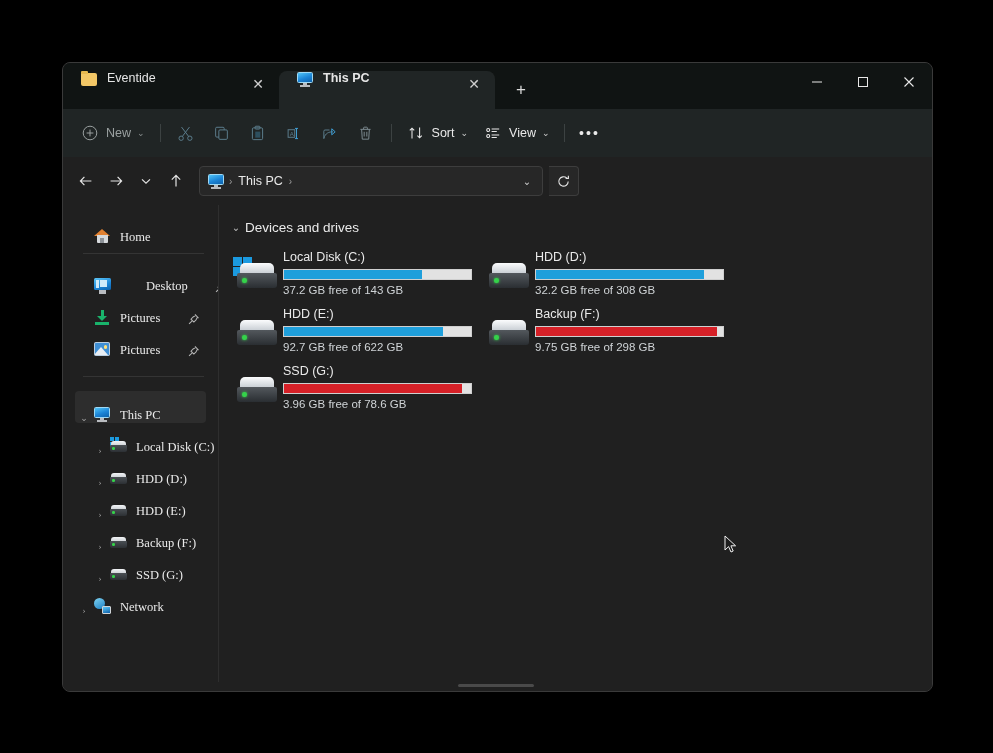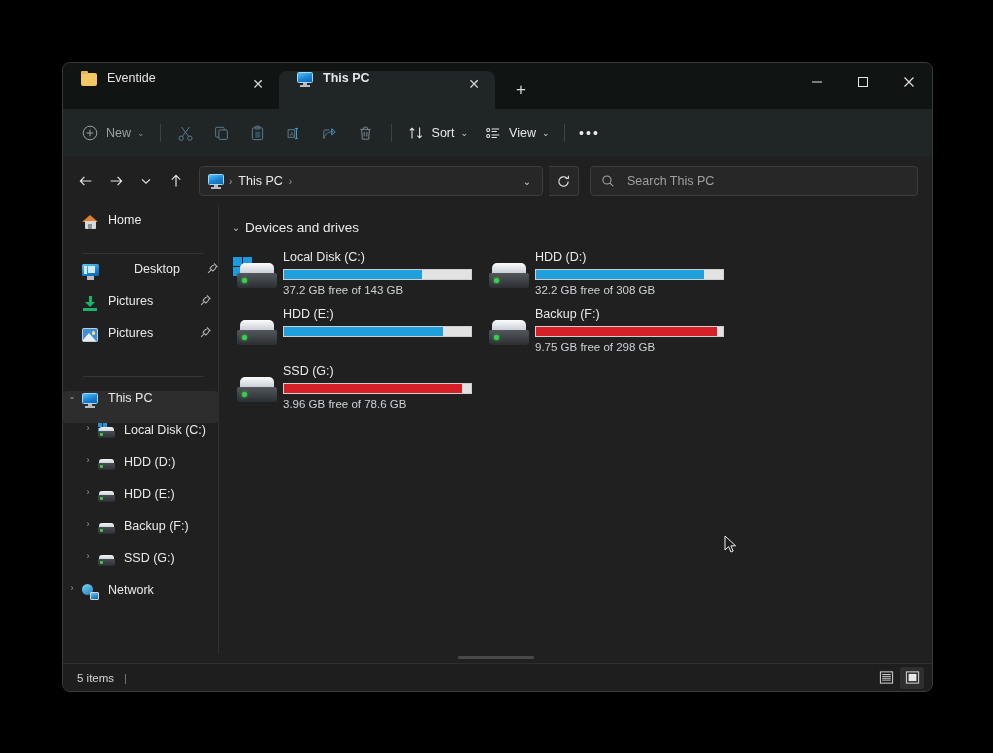--- a/index.html
+++ b/index.html
@@ -278,27 +278,28 @@
     background: #202020;
     border-right: 1px solid #2e2e2e;
     padding-top: 8px;
     box-sizing: border-box;
     overflow: hidden;
     position: relative;
   }
   .nav-item {
     height: 32px;
     display: flex;
-    align-items: flex-start;
-    margin: 0 0;
+    align-items: flex-end;
+    margin: 0 12px;
     padding-right: 6px;
     border-radius: 4px;
     color: #eaeaea;
     font-size: 12.5px;
     position: relative;
+    font-family: Liberation Serif, serif;
   }
   .nav-item.selected { background: #2d2d2d; }
   .nav-chev {
     width: 18px;
     flex: none;
     display: flex; align-items: center; justify-content: center;
     color: #a5a5a5;
     font-size: 9px;
   }
   .nav-ic {
@@ -774,29 +775,20 @@
       <span class="addr-chev">⌄</span>
     </div>
 
     <div class="refresh-btn">
       <svg width="15" height="15" viewBox="0 0 16 16" stroke="currentColor" stroke-width="1.2" fill="none">
         <path d="M13 8 a5 5 0 1 1 -1.6 -3.7"></path>
         <path d="M13.2 1.8 V4.7 H10.3"></path>
       </svg>
     </div>
 
-    <div class="searchbox">
-      <span class="search-ic">
-        <svg width="14" height="14" viewBox="0 0 16 16" stroke="currentColor" stroke-width="1.2" fill="none">
-          <circle cx="6.8" cy="6.8" r="4.6"></circle>
-            <path d="M10.3 10.3 L14 14"></path>
-        </svg>
-      </span>
-      <span class="search-placeholder">Search This PC</span>
-    </div>
   </div>
 
   <div class="body">
 
     <div class="sidebar">
 
       <div class="nav-item" style="padding-left:18px;">
         <span class="nav-ic">
           <span class="home-ic">
               <span class="roof"></span>
@@ -1010,20 +1002,21 @@
                 <span class="top"></span>
                 <span class="bot"></span>
                 <span class="led"></span>
               </span>
           </div>
           <div class="tile-body">
             <div class="tile-title">HDD (E:)</div>
             <div class="gauge">
               <div class="gauge-fill" style="width:85%;background:#1f9fdb;"></div>
             </div>
+            <div class="tile-sub">92.7 GB free of 622 GB</div>
           </div>
         </div>
 
         <div class="tile">
           <div class="tile-icon">
             <span class="drive-ic-lg">
                 <span class="top"></span>
                 <span class="bot"></span>
                 <span class="led"></span>
               </span>
@@ -1061,33 +1054,14 @@
           <path d="M1 1 L1 15 L4.6 11.6 L7 17 L9.2 16 L6.9 10.8 L11.6 10.8 Z" fill="#1d1d1d" stroke="#f0f0f0" stroke-width="1"></path>
         </svg>
       </div>
     </div>
   </div>
 
   <div class="hscroll-area">
     <div class="hscroll-thumb"></div>
   </div>
 
-  <div class="statusbar">
-    <span class="status-text">5 items</span>
-    <span class="status-sep">|</span>
-    <span class="status-spacer"></span>
-    <span class="viewtoggle">
-      <span class="vt-btn">
-        <svg width="15" height="15" viewBox="0 0 16 16">
-          <rect x="1.5" y="2" width="13" height="12" fill="none" stroke="#d2d2d2" stroke-width="1.1"></rect>
-          <path d="M3.4 4.8 h9.2 M3.4 6.8 h9.2 M3.4 8.8 h9.2 M3.4 10.8 h9.2" stroke="#d2d2d2" stroke-width="1"></path>
-        </svg>
-      </span>
-      <span class="vt-btn active">
-        <svg width="15" height="15" viewBox="0 0 16 16">
-          <rect x="1.5" y="2" width="13" height="12" fill="none" stroke="#d2d2d2" stroke-width="1.1"></rect>
-          <rect x="3.8" y="4.2" width="8.4" height="7.6" fill="#e8e8e8"></rect>
-        </svg>
-      </span>
-    </span>
-  </div>
 
 </div>
 
 </body></html>

